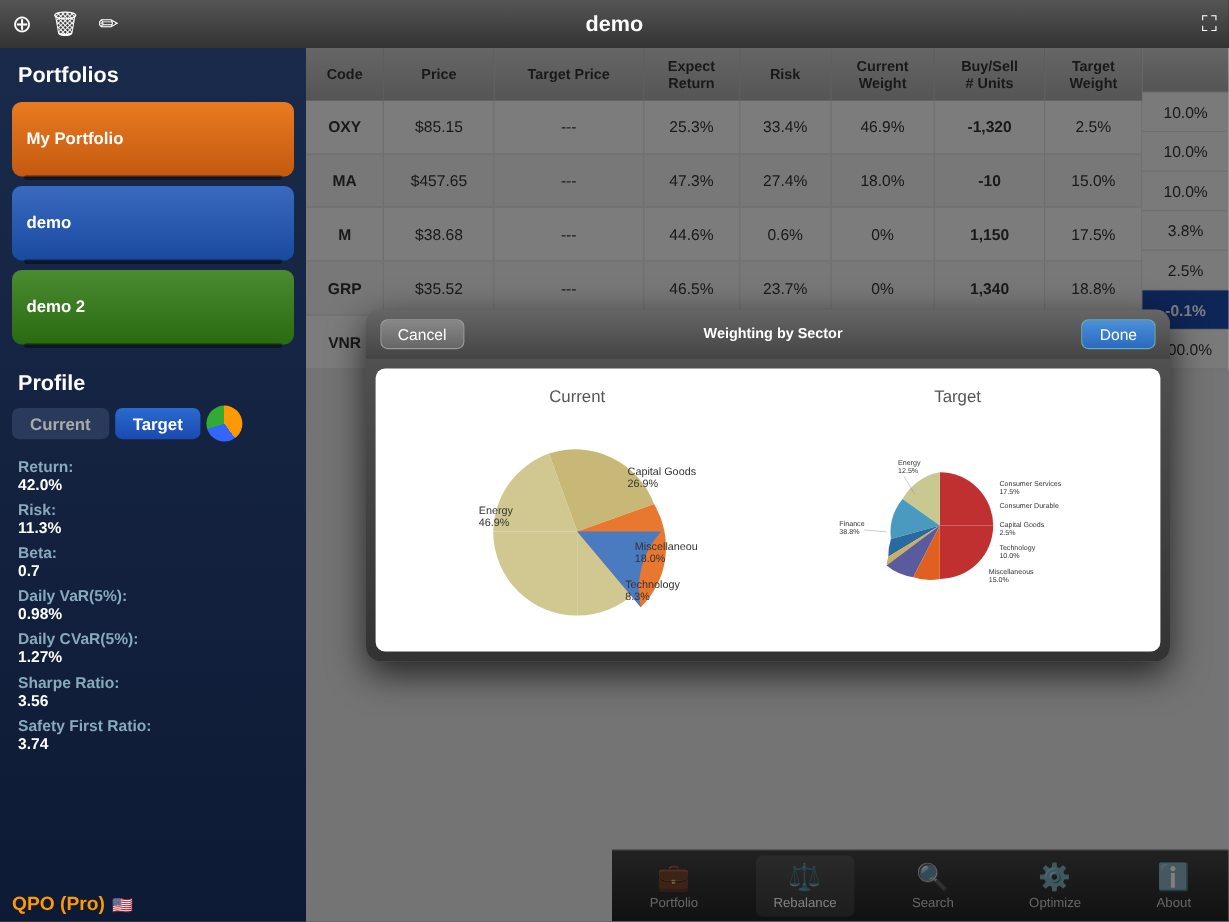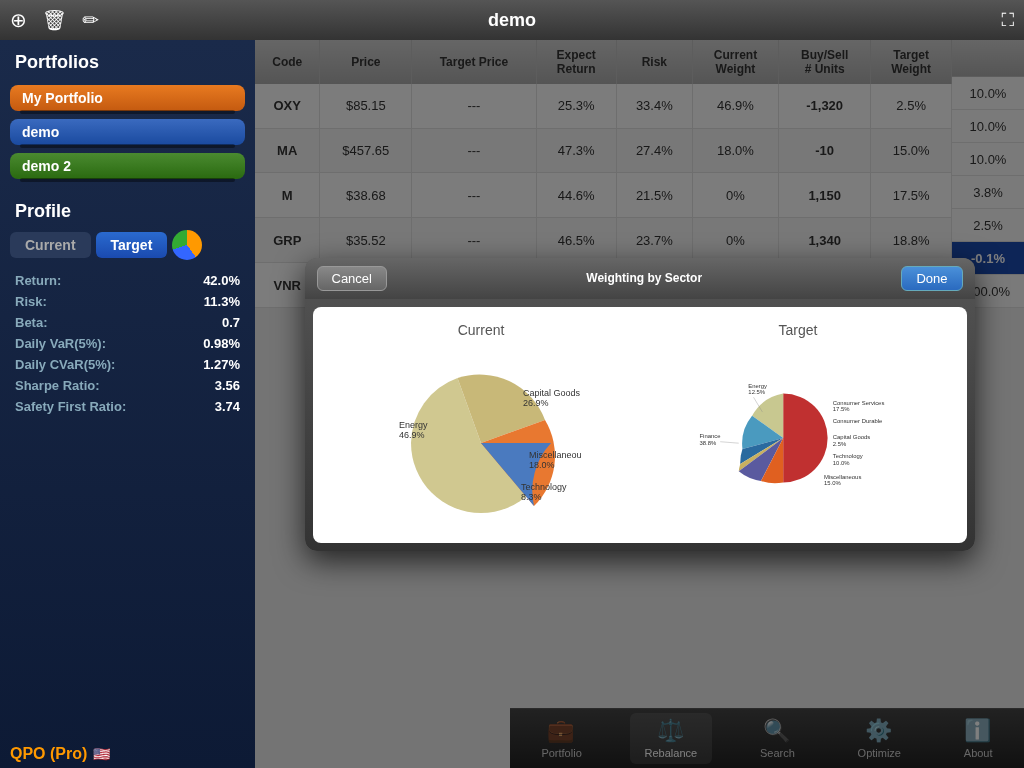--- a/index.html
+++ b/index.html
@@ -32,21 +32,21 @@
     }
     #portfolios-header {
       color: #fff;
       font-size: 18px;
       font-weight: bold;
       padding: 12px 15px 8px;
     }
     .portfolio-item {
       margin: 4px 10px;
       border-radius: 8px;
-      padding: 4px 12px;
+      padding: 22px 12px;
       cursor: pointer;
       position: relative;
     }
     .portfolio-item.orange {
       background: linear-gradient(to bottom, #e87a20, #c45a10);
     }
     .portfolio-item.blue {
       background: linear-gradient(to bottom, #3a6abf, #1a4a9f);
     }
     .portfolio-item.green {
@@ -94,20 +94,21 @@
       border-radius: 50%;
       background: conic-gradient(#f90 0% 40%, #36f 40% 70%, #3a3 70% 100%);
       cursor: pointer;
     }
 
     .profile-stat {
       display: flex;
       justify-content: space-between;
       padding: 3px 5px;
       font-size: 13px;
+      flex-direction: column;
     }
     .profile-stat .label { color: #8ab; font-weight: bold; }
     .profile-stat .value { color: #fff; font-weight: bold; }
 
     #app-label {
       padding: 10px 10px 5px;
       color: #f90;
       font-size: 16px;
       font-weight: bold;
       display: flex;
@@ -410,21 +411,21 @@
     <td>27.4%</td>
     <td>18.0%</td>
     <td class="neg">-10</td>
     <td>15.0%</td>
   </tr>
             <tr>
     <td>M</td>
     <td>$38.68</td>
     <td>---</td>
     <td>44.6%</td>
-    <td>21.5%</td>
+    <td>0.6%</td>
     <td>0%</td>
     <td class="pos">1,150</td>
     <td>17.5%</td>
   </tr>
             <tr>
     <td>GRP</td>
     <td>$35.52</td>
     <td>---</td>
     <td>46.5%</td>
     <td>23.7%</td>

